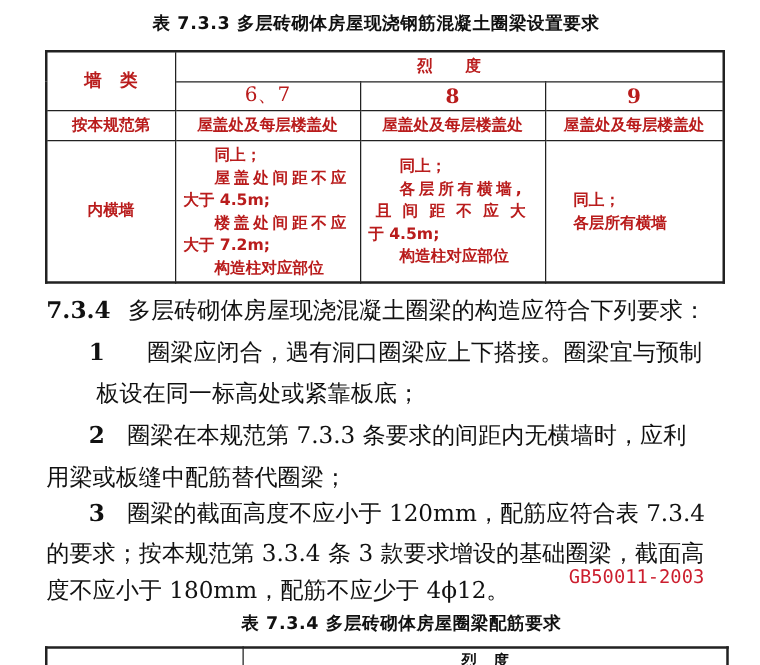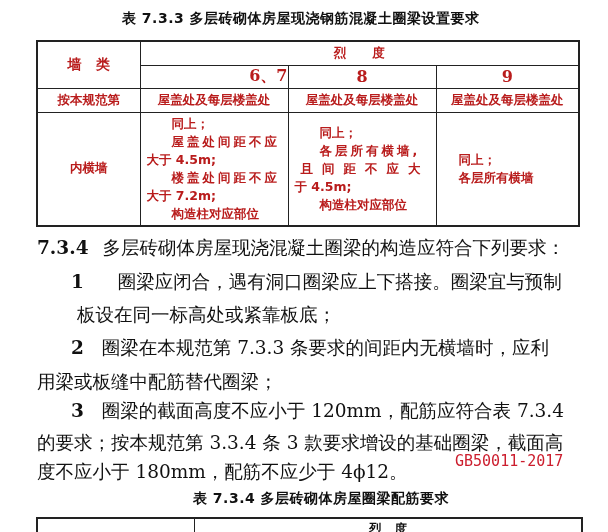--- a/index.html
+++ b/index.html
@@ -57,21 +57,21 @@
       <col style="width:148px">
       <col style="width:148px">
       <col style="width:143px">
   </colgroup>
   <tbody>
       <tr style="height:24px">
     <td rowspan="2" style="font-size:14px; white-space:pre;">墙   类</td>
     <td colspan="3" style="white-space:pre;">烈      度</td>
   </tr>
   <tr style="height:23px">
-    <td class="mono" style="font-weight:bold;text-align:right;">6、7</td>
+    <td class="mono" style="font-weight:normal;">6、7</td>
     <td class="mono" style="font-weight:bold;">8</td>
     <td class="mono" style="font-weight:bold;">9</td>
   </tr>
   <tr style="height:24px">
     <td>按本规范第</td>
     <td>屋盖处及每层楼盖处</td>
     <td>屋盖处及每层楼盖处</td>
     <td>屋盖处及每层楼盖处</td>
   </tr>
   <tr style="height:113px">
@@ -122,21 +122,21 @@
 </div>
 <div class="para" style="top:369px;">用梁或板缝中配筋替代圈梁；</div>
 
 <div class="para" style="top:398px; padding-left:34px; box-sizing:border-box;">
   <span class="num">3</span>
   <span style="margin-left:12px;">圈梁的截面高度不应小于 120mm，配筋应符合表 7.3.4</span>
 </div>
 <div class="para" style="top:430px;">的要求；按本规范第 3.3.4 条 3 款要求增设的基础圈梁，截面高</div>
 <div class="para" style="top:459px;">度不应小于 180mm，配筋不应少于 4ϕ12。</div>
 
-<div class="red">GB50011-2017</div>
+<div class="red">GB50011-2003</div>
 
 <div class="abs tcap" style="left:158px; top:490px;margin-left:35px;">表 7.3.4   多层砖砌体房屋圈梁配筋要求</div>
 
 <table class="t2">
   <tbody>
       <tr>
     <td style="width:156px; border-left:none;"></td>
     <td style="width:386px; white-space:pre;">烈   度</td>
   </tr>
 </tbody>

